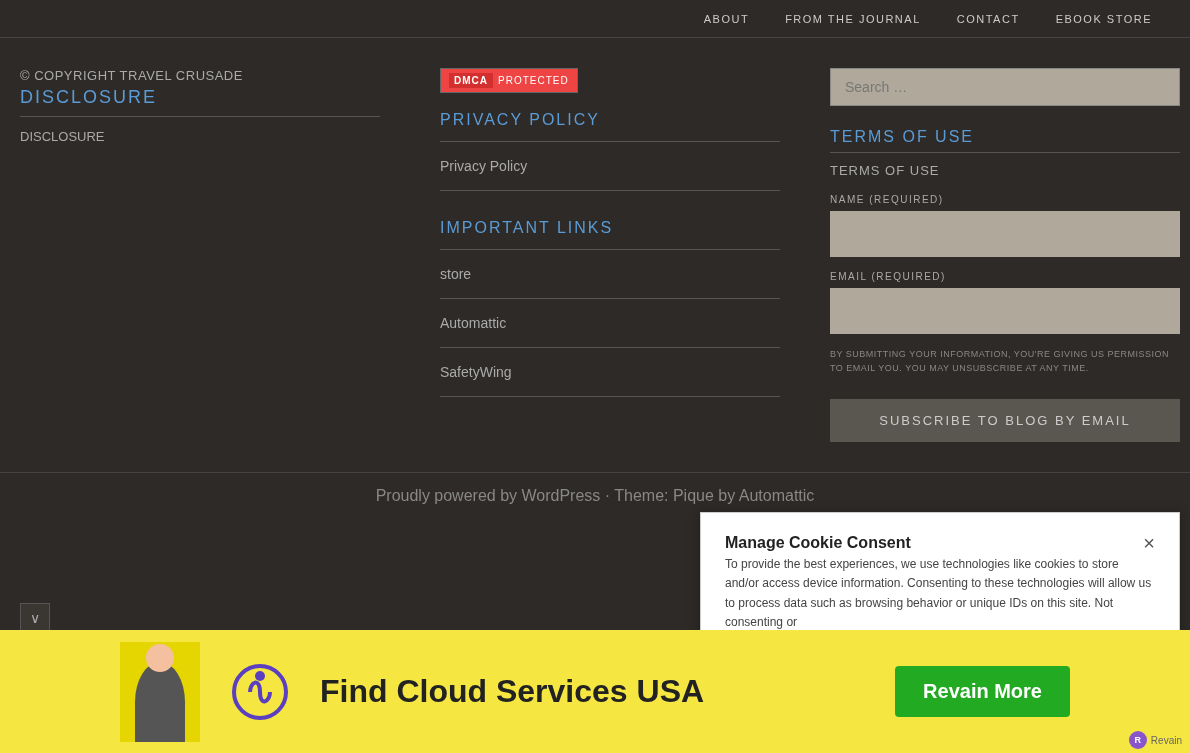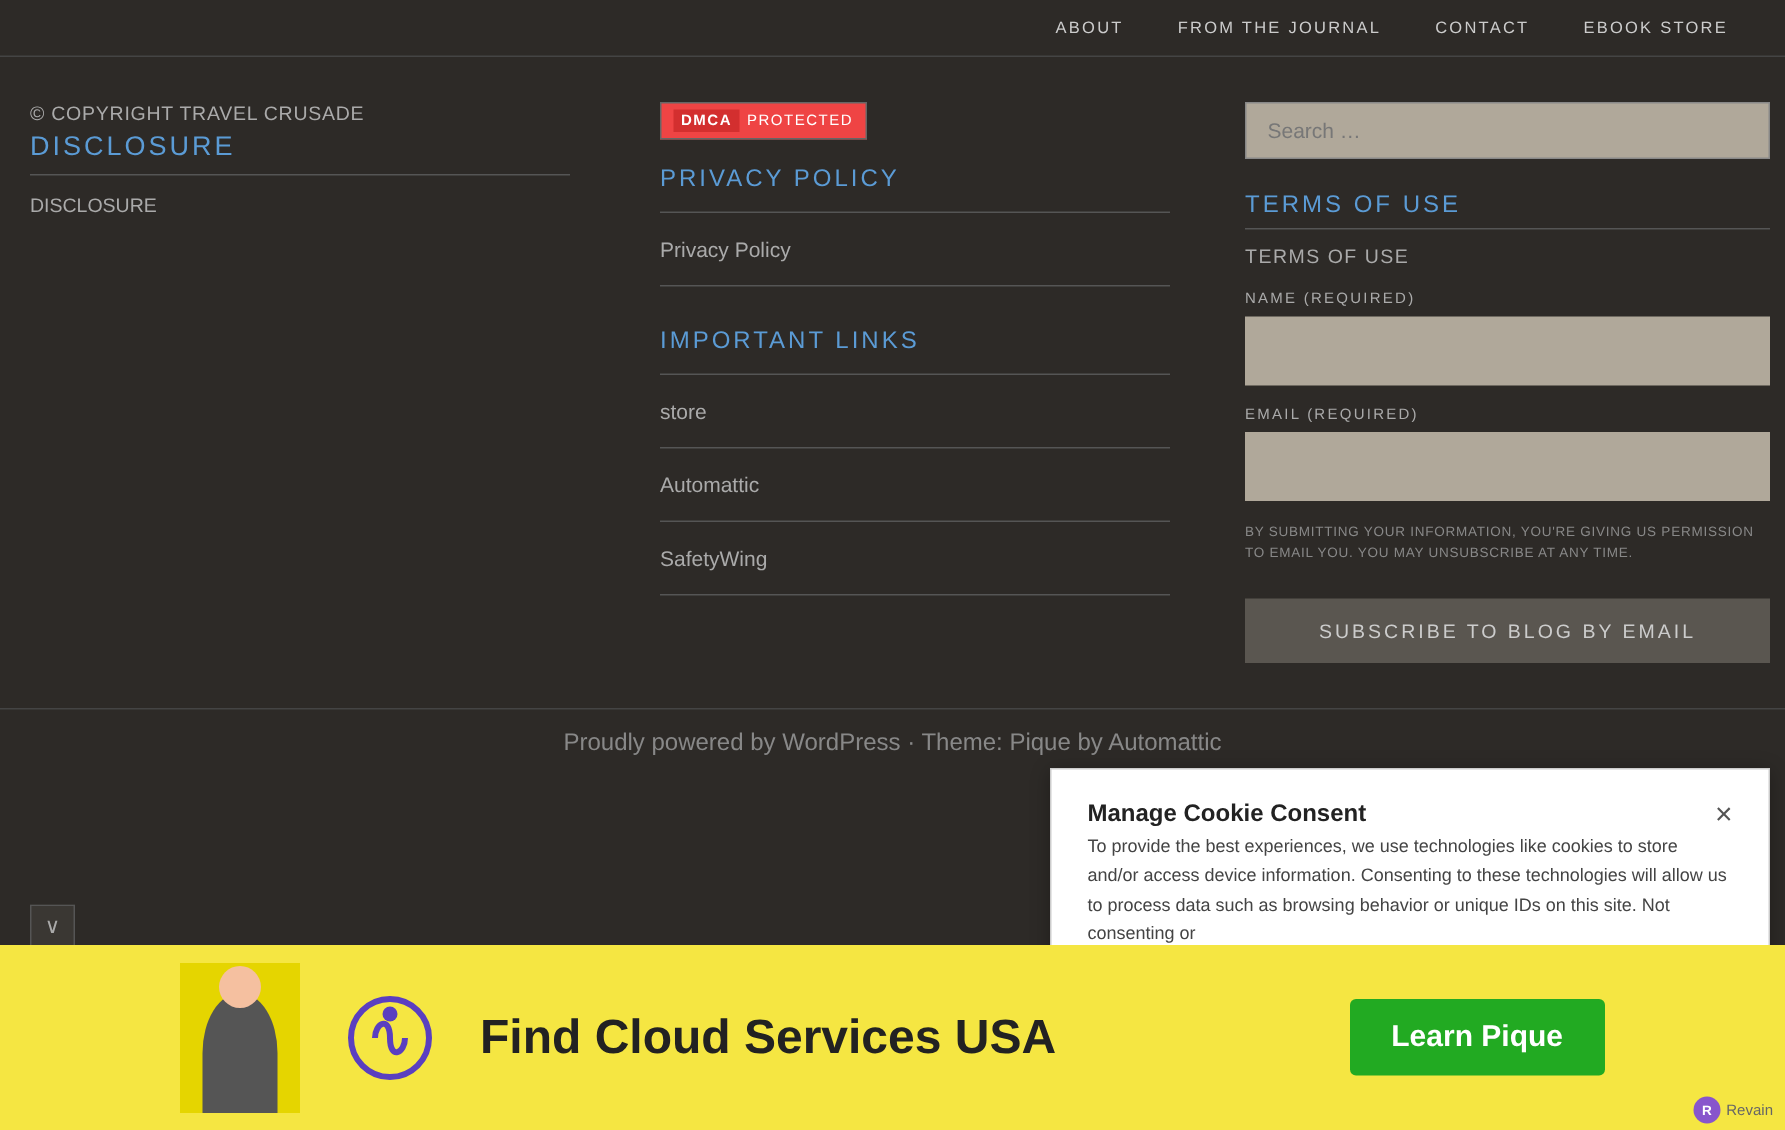--- a/index.html
+++ b/index.html
@@ -465,20 +465,20 @@
     <svg class="ad-logo" viewBox="0 0 60 60" xmlns="http://www.w3.org/2000/svg">
       <circle cx="30" cy="30" r="26" fill="none" stroke="#5a3fc0" stroke-width="4"></circle>
       <path d="M20 30 C20 20, 30 15, 30 30 C30 45, 40 40, 40 30" fill="none" stroke="#5a3fc0" stroke-width="4"></path>
       <circle cx="30" cy="14" r="5" fill="#5a3fc0"></circle>
     </svg>
 
     <div class="ad-text-block">
       <div class="ad-headline">Find Cloud Services USA</div>
     </div>
 
-    <button class="ad-learn-btn">Learn Pique</button>
+    <button class="ad-learn-btn">Revain More</button>
   </div>
 
   <div class="revain-badge">
     <div class="revain-icon">R</div>
     <span>Revain</span>
   </div>
 </div>
 
 </body></html>

